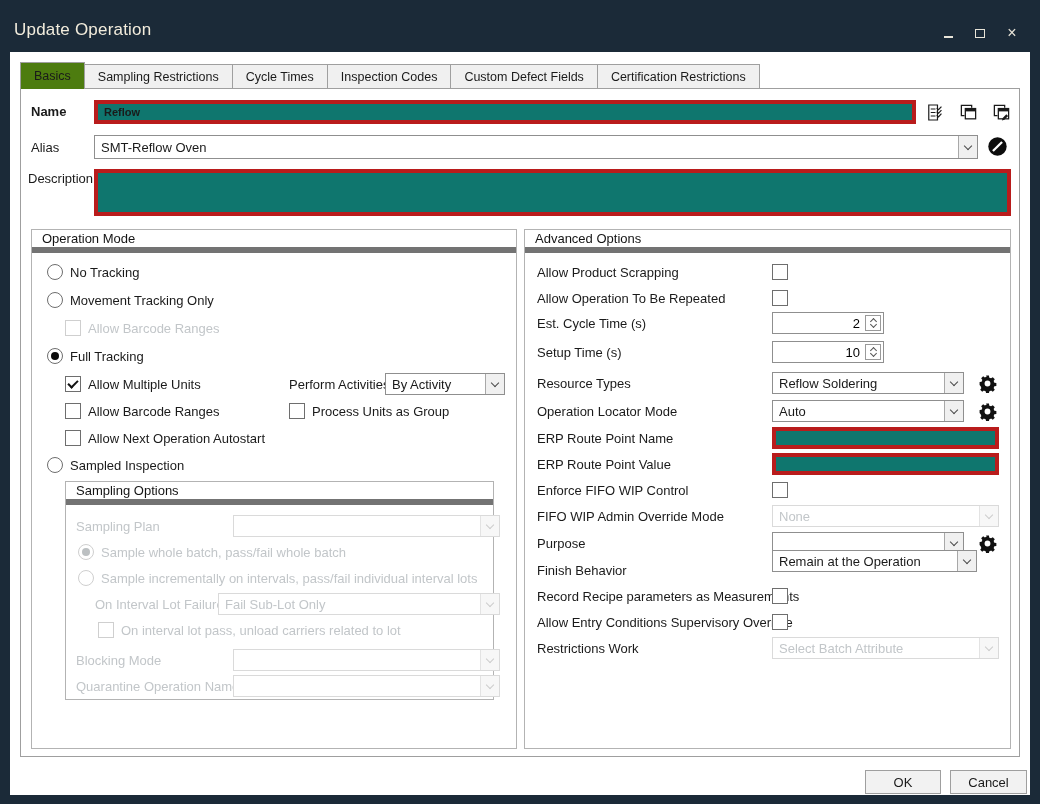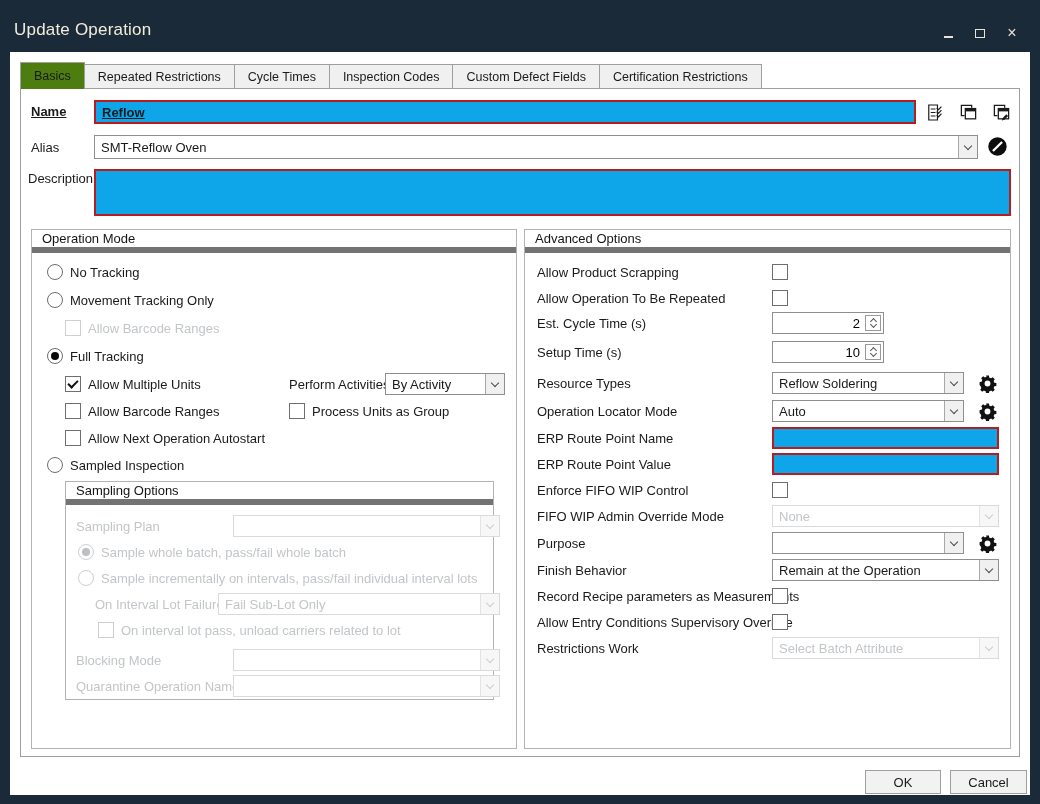--- a/index.html
+++ b/index.html
@@ -23,25 +23,25 @@
   .panel { position:absolute; left:10px; top:52px; width:1020px; height:743px; background:#fff; }
 
   
   .tabstrip { position:absolute; left:10px; top:10px; height:27px; display:flex; align-items:flex-end; z-index:2; }
   .tab { height:25px; line-height:24px; padding:0 13px; background:#f0f0f0; border:1px solid #9f9f9f;
          margin-right:-1px; font-size:12.5px; color:#1a1a1a; white-space:nowrap; }
   .tab.active { background:#4d7c0f; height:27px; line-height:26px; border-bottom:none; z-index:3; }
   .tabpage { position:absolute; left:10px; top:36px; width:1000px; height:669px; border:1px solid #9f9f9f; background:#fff; z-index:1; }
 
   .flabel { position:absolute; font-size:13px; color:#1a1a1a; white-space:nowrap; line-height:16px; }
-  .bold { font-weight:bold;text-decoration:underline; }
+  .bold { font-weight:bold; }
   .optlabel { position:absolute; font-size:13px; color:#1a1a1a; white-space:nowrap; line-height:16px; }
   .dim { color:#c2c6c9; }
 
-  .tinput { position:absolute; border:2px solid #b91c1c; font-size:13px; padding:0 6px; font-family:inherit; color:#1a1a1a; background:#0ea5e9; }
+  .tinput { position:absolute; border:4px solid #b91c1c; font-size:11px; padding:0 6px; font-family:inherit; color:#1a1a1a; background:#0f766e; }
   textarea.tinput { resize:none; padding:4px 6px; }
 
   .combo { position:absolute; border:1px solid #8f8f8f; background:#fff; display:flex; align-items:stretch; height:22px; }
   .combo .cval { flex:1; font-size:13px; padding:0 6px; display:flex; align-items:center; color:#1a1a1a; overflow:hidden; white-space:nowrap; }
   .combo .cbtn { width:19px; background:#f0f0f0; border-left:1px solid #a8a8a8; display:flex; align-items:center; justify-content:center; }
   .chev { width:6px; height:6px; border-right:1.5px solid #4a4a4a; border-bottom:1.5px solid #4a4a4a; transform:rotate(45deg); margin-top:-3px; }
   .combo.disabled { border-color:#dadada; }
   .combo.disabled .cval { color:#c2c6c9; }
   .combo.disabled .cbtn { background:#f7f7f7; border-left-color:#e3e3e3; }
   .combo.disabled .chev { border-color:#cccccc; }
@@ -85,21 +85,21 @@
       </div>
     <div class="wbtn">
         <span class="glyph-close">×</span>
       </div>
   </div>
 
   <div class="panel">
 
     <div class="tabstrip">
       <div class="tab active"><span>Basics</span></div>
-      <div class="tab"><span>Repeated Restrictions</span></div>
+      <div class="tab"><span>Sampling Restrictions</span></div>
       <div class="tab"><span>Cycle Times</span></div>
       <div class="tab"><span>Inspection Codes</span></div>
       <div class="tab"><span>Custom Defect Fields</span></div>
       <div class="tab"><span>Certification Restrictions</span></div>
     </div>
 
     <div class="tabpage">
 
       <span class="flabel bold" style="left:10px;top:15px">Name</span>
       <input class="tinput bold" style="left: 73px; top: 11px; width: 822px; height: 24px;" value="Reflow">
@@ -302,21 +302,21 @@
               <span class="chev"></span>
             </span>
         </div>
         <span class="gearbtn" style="left:453px;top:304px">
           <svg width="19" height="19" viewBox="0 0 24 24">
             <path fill="#111" fill-rule="evenodd" d="M10.2 2h3.6l.5 2.6c.8.2 1.5.5 2.2.9l2.2-1.5 2.5 2.5-1.5 2.2c.4.7.7 1.4.9 2.2l2.6.5v3.6l-2.6.5c-.2.8-.5 1.5-.9 2.2l1.5 2.2-2.5 2.5-2.2-1.5c-.7.4-1.4.7-2.2.9l-.5 2.6h-3.6l-.5-2.6c-.8-.2-1.5-.5-2.2-.9l-2.2 1.5-2.5-2.5 1.5-2.2c-.4-.7-.7-1.4-.9-2.2L2 13.8v-3.6l2.6-.5c.2-.8.5-1.5.9-2.2L4 5.3l2.5-2.5 2.2 1.5c.7-.4 1.4-.7 2.2-.9L10.2 2zM12 8.3a3.7 3.7 0 1 0 0 7.4 3.7 3.7 0 0 0 0-7.4z"></path>
           </svg>
         </span>
 
         <span class="optlabel" style="left:12px;top:333px">Finish Behavior</span>
-        <div class="combo" style="left:247px;top:329px;width:227px">
+        <div class="combo" style="left:247px;top:320px;width:205px">
           <span class="cval">Remain at the Operation</span>
           <span class="cbtn">
               <span class="chev"></span>
             </span>
         </div>
 
         <span class="optlabel" style="left:12px;top:359px">Record Recipe parameters as Measurements</span>
         <span class="cb" style="left:247px;top:358px"></span>
 
         <span class="optlabel" style="left:12px;top:385px">Allow Entry Conditions Supervisory Override</span>

